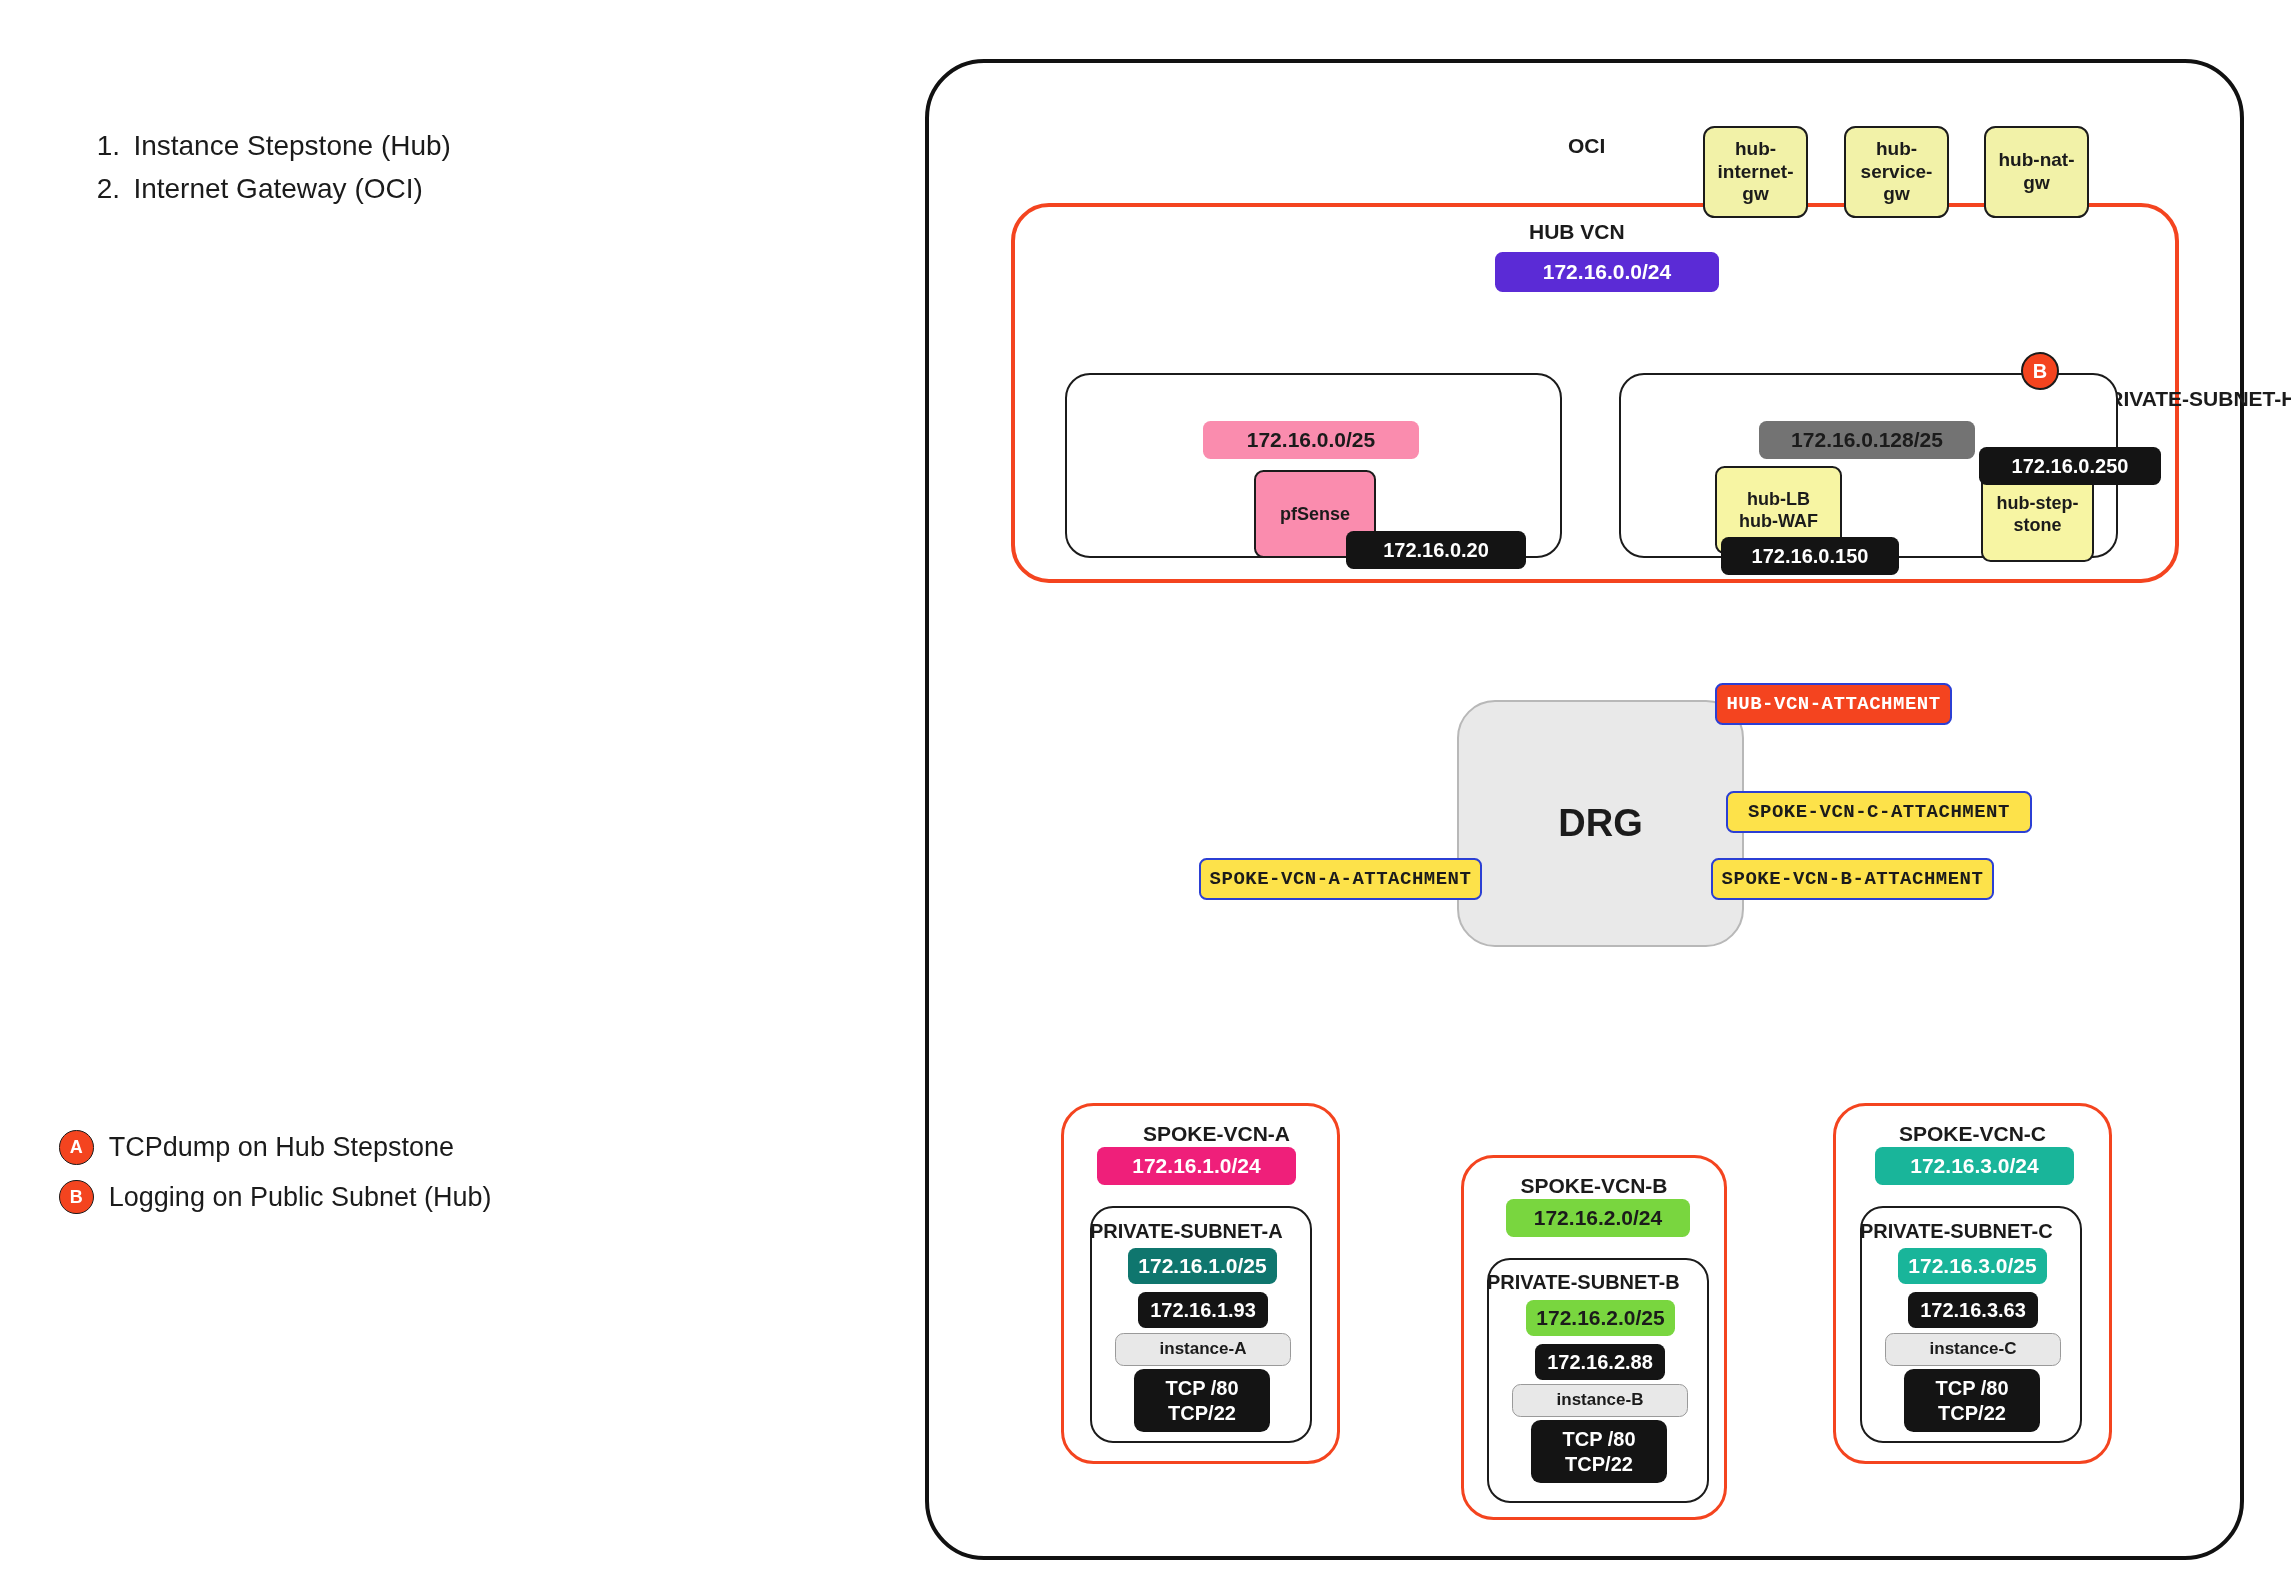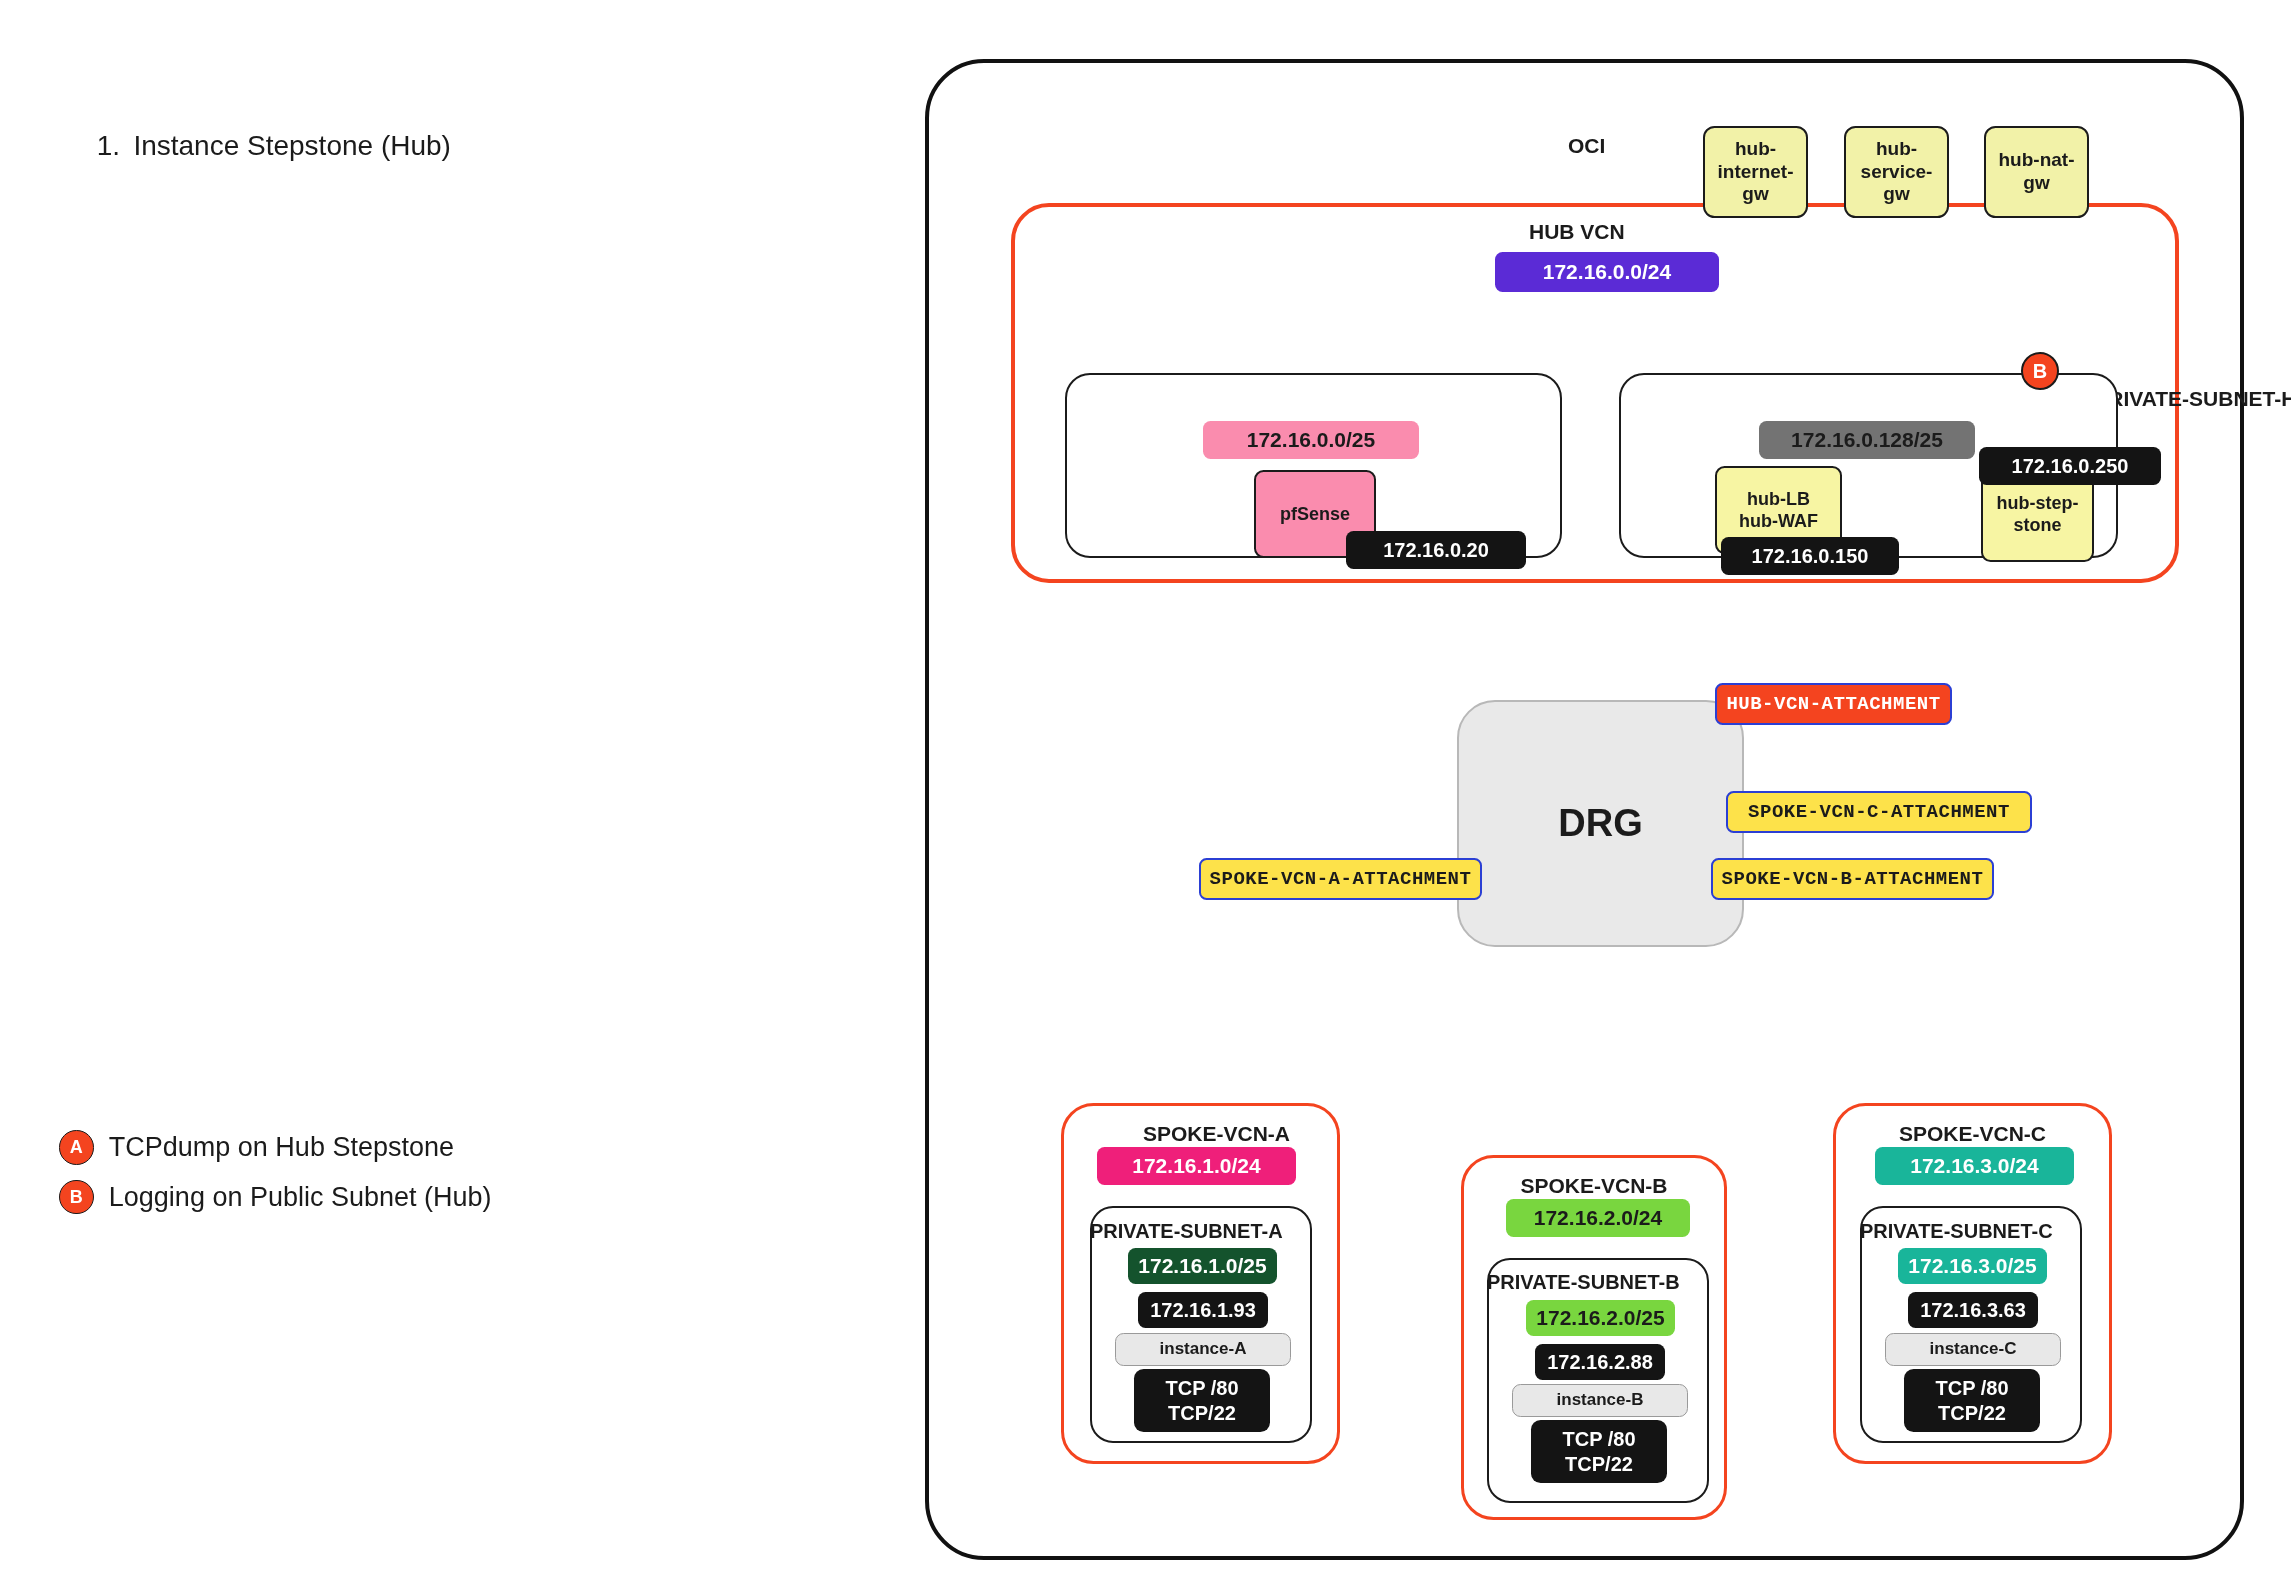--- a/index.html
+++ b/index.html
@@ -250,21 +250,21 @@
   .isub-b { left: 1487px; top: 1258px; width: 222px; height: 245px; }
   .isub-c { left: 1860px; top: 1206px; width: 222px; height: 237px; }
 
   .isub-title {
     font-size: 20px; font-weight: bold; color: #1b1b1b; 
   }
   .isa-t { left: 1090px; top: 1220px; width: 222px; }
   .isb-t { left: 1487px; top: 1271px; width: 222px; }
   .isc-t { left: 1860px; top: 1220px; width: 222px; }
 
-  .isa-cidr { left: 1128px; top: 1248px; width: 149px; height: 36px; background: #14532d; }
+  .isa-cidr { left: 1128px; top: 1248px; width: 149px; height: 36px; background: #0f766e; }
   .isb-cidr { left: 1526px; top: 1300px; width: 149px; height: 36px; background: #79d63f; color:#1b1b1b; }
   .isc-cidr { left: 1898px; top: 1248px; width: 149px; height: 36px; background: #19b59a; }
 
   .ip-a { left: 1138px; top: 1292px; width: 130px; height: 36px; }
   .ip-b { left: 1535px; top: 1344px; width: 130px; height: 36px; }
   .ip-c { left: 1908px; top: 1292px; width: 130px; height: 36px; }
 
   .inst-chip {
     background: #e8e8e8;
     border: 1.9px solid #9a9a9a;
@@ -309,20 +309,23 @@
     <path d="M 1824 918 L 1790 918" stroke="#f4441f" stroke-width="9" fill="none" stroke-linecap="round"></path>
 
     <path d="M 1938 944 L 1938 1010 Q 1938 1028 1920 1028 L 1684 1028 Q 1666 1028 1666 1046 L 1666 1208" stroke="#f4441f" stroke-width="9" fill="none" stroke-linecap="round"></path>
 
     <path d="M 2096 874 L 2096 900 Q 2096 918 2082 918 L 2082 918 Q 2064 918 2064 936 L 2064 1154" stroke="#f4441f" stroke-width="9" fill="none" stroke-linecap="round"></path>
   </svg>
 
   <div class="abs note-list">
     <div class="note-item">
       <span class="note-num">1.</span><span>Instance Stepstone (Hub)</span>
+    </div>
+    <div class="note-item">
+      <span class="note-num">2.</span><span>Internet Gateway (OCI)</span>
     </div>
   </div>
 
   <div class="abs legend">
     <div class="legend-row">
       <div class="legend-badge">A</div>
       <div class="legend-text">TCPdump on Hub Stepstone</div>
     </div>
     <div class="legend-row">
       <div class="legend-badge">B</div>

